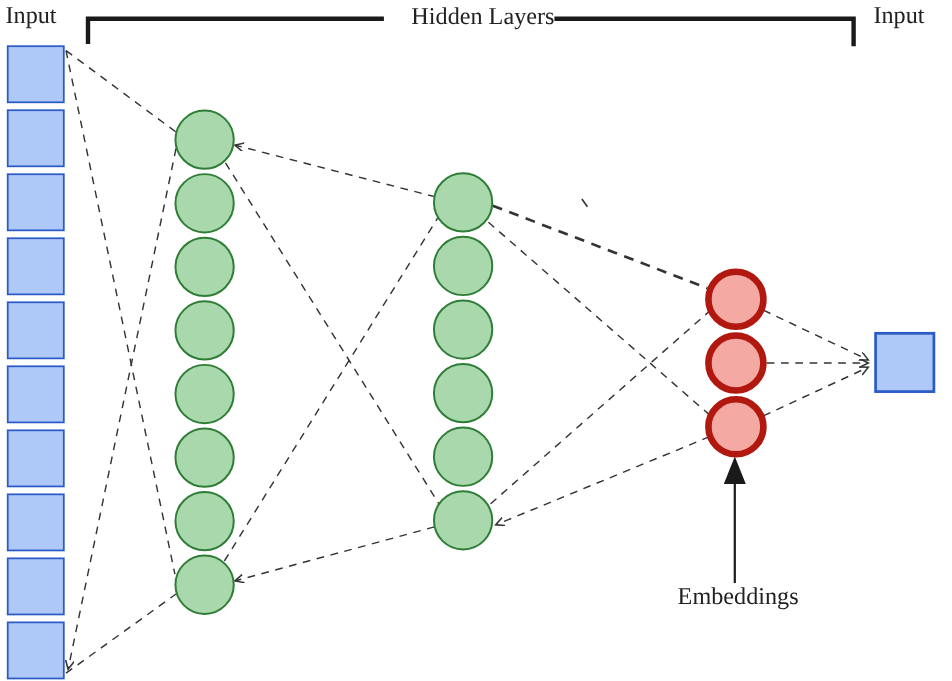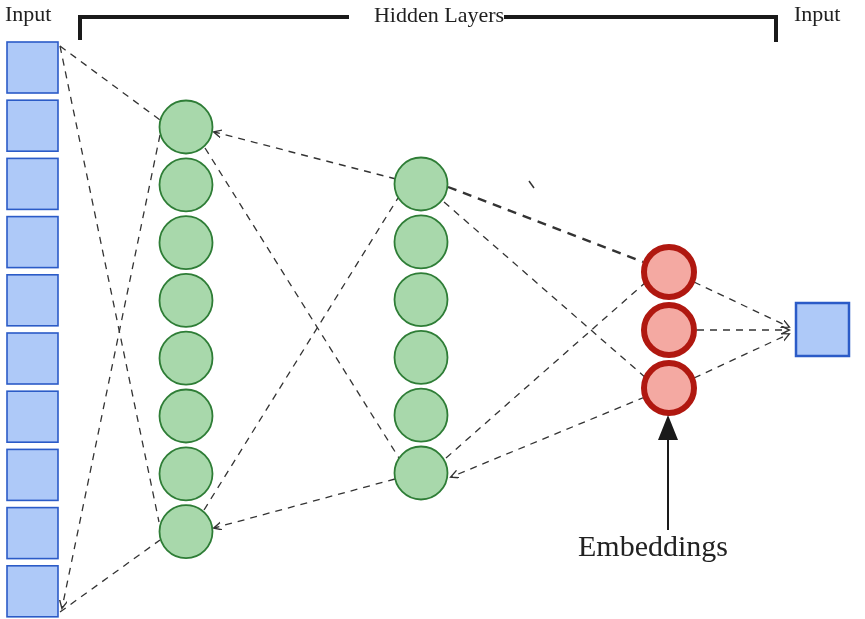--- a/index.html
+++ b/index.html
@@ -21,22 +21,22 @@
   }
   .label-small { font-size: 22px; }
   #hidden-layers-label {
     left: 362px; top: 4px; width: 154px;
     text-align: center;
   }
   #input-label  { left: 5px;  top: 3px; }
   #output-label { left: 794px; top: 3px; }
   #embeddings-label {
     left: 578px; top: 531px; width: 186px;
-    text-align: left;
-    font-size: 30px;
+    text-align: center;
+    font-size: 22px;
   }
 </style>
 </head>
 <body>
 
 <div id="stage">
   <svg id="diagram-svg" width="865" height="619" viewBox="0 0 865 619">
       <defs>
         <marker id="arrowhead" markerWidth="11" markerHeight="9" refX="7.6" refY="4" orient="auto" markerUnits="userSpaceOnUse">
           <path d="M0,0 L8,4 L0,8" fill="none" stroke="#333333" stroke-width="1.4"></path>

